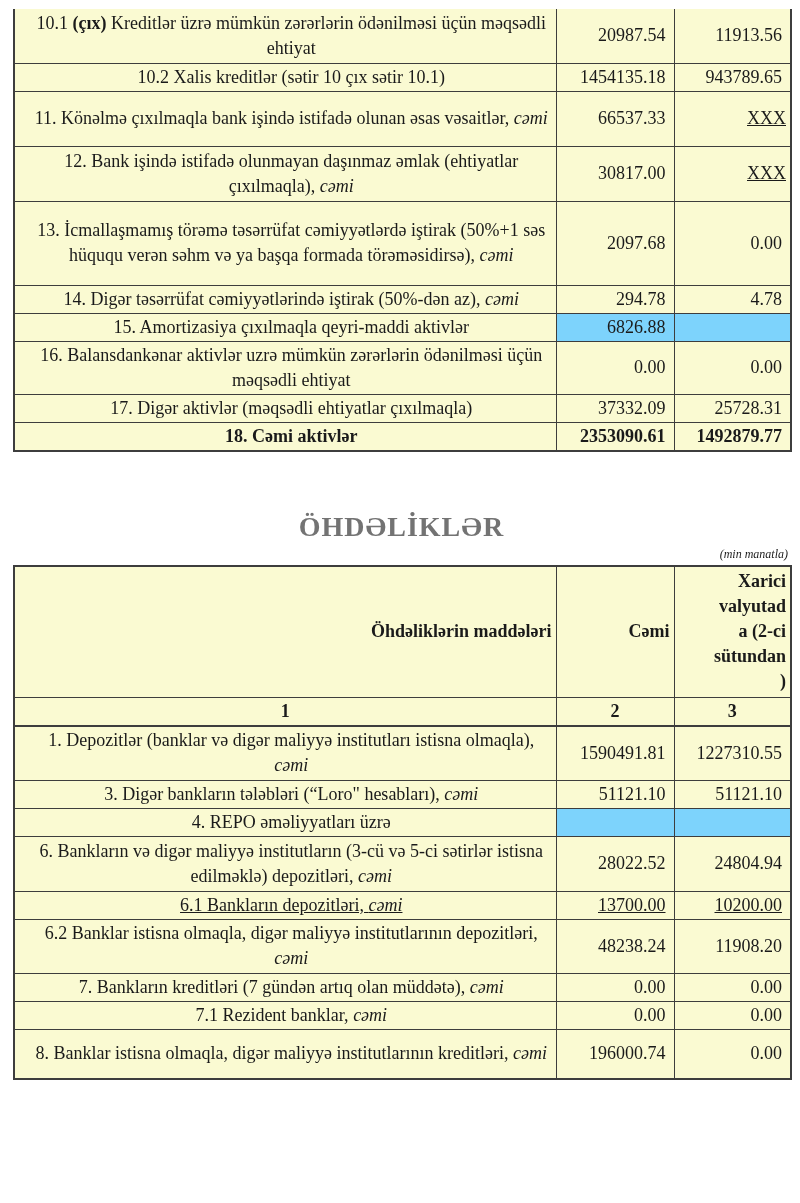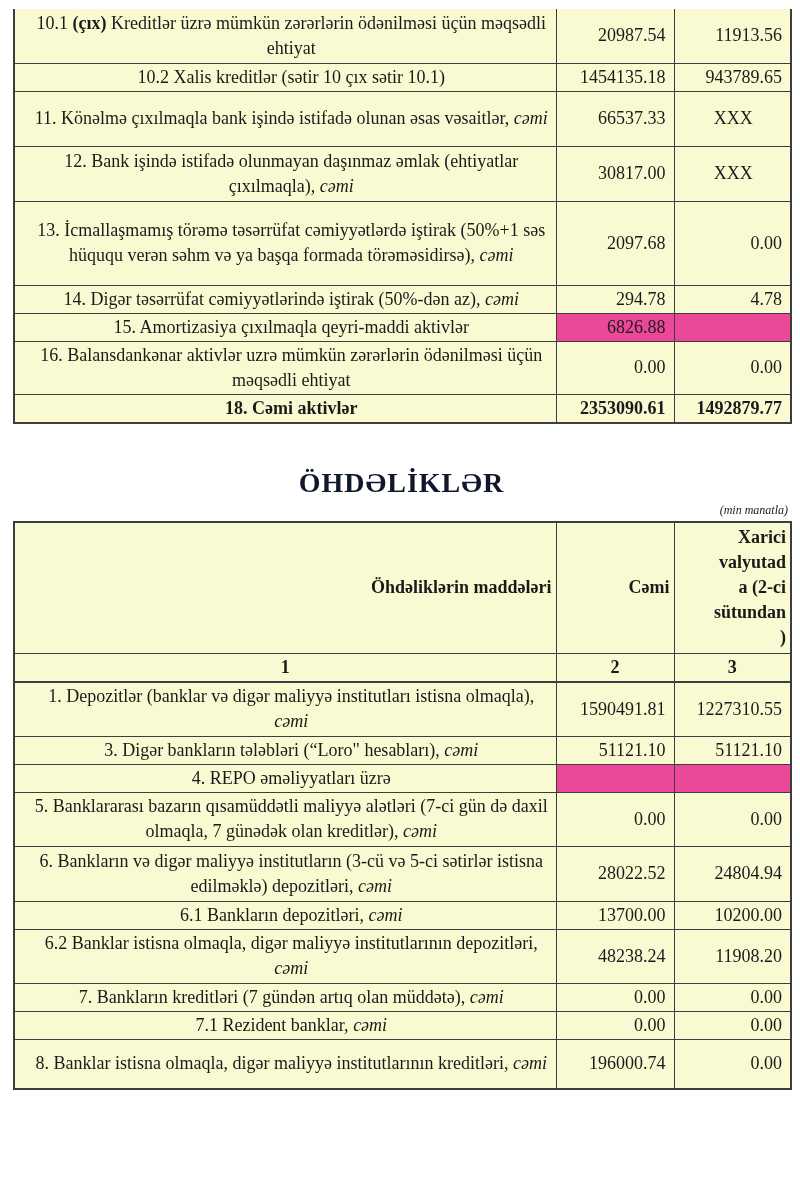--- a/index.html
+++ b/index.html
@@ -20,37 +20,37 @@
     background:#FAFAD2;
     padding:1px 4px;
     overflow:hidden;
   }
   table.t1 { border:2px solid #3d3d3d; border-top:none; margin-top:9px; }
   table.t1 tr:first-child td { border-top:none; }
   table.t2 { border:2px solid #3d3d3d; }
 
   .lbl { text-align:center; padding-left:18px; padding-right:6px; }
   .val { text-align:right; padding-right:8px; padding-left:6px; }
-  .val.ctr { text-align:center; padding-right:4px; }
-  .white { background:#ec4899; }
+  .val.ctr { padding-right:4px;text-decoration:underline; }
+  .white { background:#7dd3fc; }
   .b { font-weight:bold; }
   .i { font-style:italic; }
   .bold-row td { font-weight:bold; }
 
   .t2 th { font-weight:bold; text-align:right; }
   .fx-head { white-space:pre-line; }
   .numrow td { font-weight:bold; text-align:center; border-bottom-width:2px; }
 
   .section-title {
-    margin:42px 0 0 0;
+    margin:58px 0 0 0;
     text-align:center;
     font-size:28px; font-weight:bold;
     letter-spacing:1px;
     line-height:34px;
-    color:#0f172a;
+    color:#737373;
   }
   .unit-note {
     text-align:right;
     font-style:italic;
     font-size:12px; line-height:19px;
     margin:1px 2px 1px 0;
   }
 </style>
 </head>
 <body>
@@ -98,20 +98,25 @@
           <tr style="height: 26px;">
             <td class="lbl"><span>15. Amortizasiya çıxılmaqla qeyri-maddi aktivlər</span></td>
             <td class="val white">6826.88</td>
             <td class="val white"></td>
           </tr>
           <tr style="height: 53px; margin-top: 28px;">
             <td class="lbl"><span>16. Balansdankənar aktivlər uzrə mümkün zərərlərin ödənilməsi üçün məqsədli ehtiyat</span></td>
             <td class="val">0.00</td>
             <td class="val">0.00</td>
           </tr>
+          <tr style="height: 24px;">
+            <td class="lbl"><span>17. Digər aktivlər (məqsədli ehtiyatlar çıxılmaqla)</span></td>
+            <td class="val">37332.09</td>
+            <td class="val">25728.31</td>
+          </tr>
           <tr class="bold-row" style="height: 27px;">
             <td class="lbl"><span>18. Cəmi aktivlər</span></td>
             <td class="val">2353090.61</td>
             <td class="val">1492879.77</td>
           </tr>
         </tbody>
     </table>
 
     <div class="section-title">ÖHDƏLİKLƏR</div>
 
@@ -146,31 +151,26 @@
           <tr style="height: 27px;">
             <td class="lbl"><span>3. Digər bankların tələbləri (“Loro" hesabları), </span><span class="i">cəmi</span></td>
             <td class="val">51121.10</td>
             <td class="val">51121.10</td>
           </tr>
           <tr style="height: 26px;">
             <td class="lbl"><span>4. REPO əməliyyatları  üzrə</span></td>
             <td class="val white"></td>
             <td class="val white"></td>
           </tr>
-          <tr style="height: 54px;">
-            <td class="lbl"><span>5. Banklararası bazarın qısamüddətli maliyyə alətləri (7-ci gün də daxil olmaqla, 7 günədək olan kreditlər), </span><span class="i">cəmi</span></td>
-            <td class="val">0.00</td>
-            <td class="val">0.00</td>
-          </tr>
           <tr style="height: 55px;">
             <td class="lbl"><span>6. Bankların və digər maliyyə institutların (3-cü və 5-ci sətirlər istisna edilməklə) depozitləri, </span><span class="i">cəmi</span></td>
             <td class="val">28022.52</td>
             <td class="val">24804.94</td>
           </tr>
-          <tr style="height: 26px;">
+          <tr style="height: 26px; text-decoration: underline;">
             <td class="lbl"><span>6.1  Bankların depozitləri, </span><span class="i">cəmi</span></td>
             <td class="val">13700.00</td>
             <td class="val">10200.00</td>
           </tr>
           <tr style="height: 54px;">
             <td class="lbl"><span>6.2 Banklar istisna olmaqla, digər maliyyə institutlarının depozitləri, </span><span class="i">cəmi</span></td>
             <td class="val">48238.24</td>
             <td class="val">11908.20</td>
           </tr>
           <tr style="height: 26px;">

